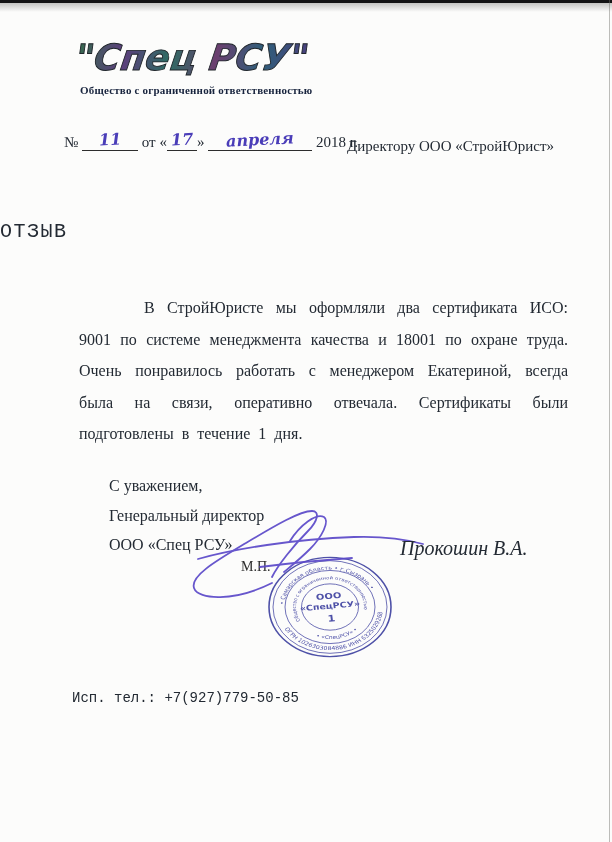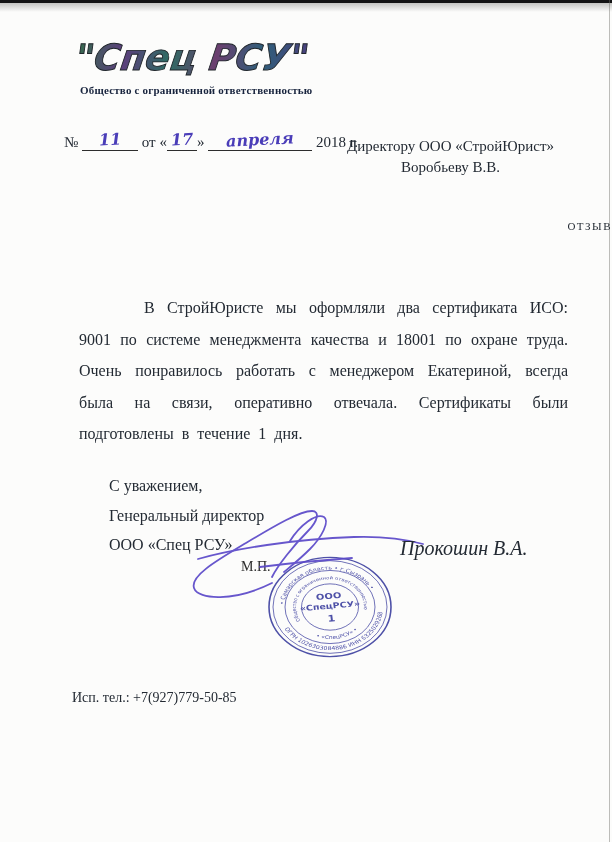--- a/index.html
+++ b/index.html
@@ -20,35 +20,35 @@
   .ref-line{position:absolute;left:64px;top:133px;font-size:15px;white-space:nowrap;}
   .uline{display:inline-block;border-bottom:1.2px solid #2d2d2d;text-align:center;
     height:17px;vertical-align:bottom;line-height:14px;}
   .w56{width:56px;} .w30{width:30px;} .w104{width:104px;}
   .hand{font-family:"DejaVu Serif",serif;font-style:italic;font-weight:bold;
     color:#4a3db8;font-size:16px;display:inline-block;transform:rotate(-3deg);}
 
   .addressee{position:absolute;right:58px;top:136px;text-align:center;
     font-size:15px;line-height:21px;}
 
-  .title{position:absolute;left:0;top:220px;width:100%;text-align:right;
-    font-size:11px;letter-spacing:1.5px;}
+  .title{position:absolute;left:0;top:220px;width:100%;text-align:left;
+    font-size:20px;letter-spacing:1.5px;font-family:Liberation Mono, monospace;}
 
   .body-text{position:absolute;left:63px;top:276px;width:489px;
     font-size:16px;line-height:31.5px;text-align:justify;text-indent:65px;
     word-spacing:4px;margin:16px;}
 
   .closing{position:absolute;left:64px;top:471px;font-size:16px;line-height:29.5px;margin-left:45px;}
   .signer{position:absolute;left:400px;top:537px;font-size:20px;z-index:4;font-style:italic;}
   .seal-mark{position:absolute;left:241px;top:559px;font-size:14px;color:#2b2b2b;z-index:1;}
 
   .signature-svg{position:absolute;left:172px;top:499px;z-index:3;}
   .stamp-svg{position:absolute;left:266px;top:555px;z-index:2;opacity:.9;}
 
-  .footer-line{position:absolute;left:72px;top:690px;font-size:14px;}
+  .footer-line{position:absolute;left:72px;top:690px;font-size:14px;font-family:Liberation Mono, monospace;}
 </style>
 </head>
 <body>
 
 <div class="page">
 
   <div class="scan-top-bar"></div>
   <div class="scan-top-shadow"></div>
   <div class="scan-right-edge"></div>
 
@@ -72,21 +72,20 @@
   <div class="ref-line">
     <span>№</span>
     <span class="uline w56"><span class="hand">11</span></span>
     <span>от «</span><span class="uline w30"><span class="hand">17</span></span><span>»</span>
     <span class="uline w104"><span class="hand">апреля</span></span>
     <span>2018 г.</span>
   </div>
 
   <div class="addressee">
     <div>Директору ООО «СтройЮрист»</div>
-    <div>Воробьеву В.В.</div>
   </div>
 
   <div class="title">ОТЗЫВ</div>
 
   <p class="body-text">В СтройЮристе мы оформляли два сертификата ИСО: 9001 по системе менеджмента качества и 18001 по охране труда. Очень понравилось работать с менеджером Екатериной, всегда была на связи, оперативно отвечала. Сертификаты были подготовлены в течение 1 дня.</p>
 
   <div class="closing">
     <div>С уважением,</div>
     <div>Генеральный директор</div>
     <div>ООО «Спец РСУ»</div>

